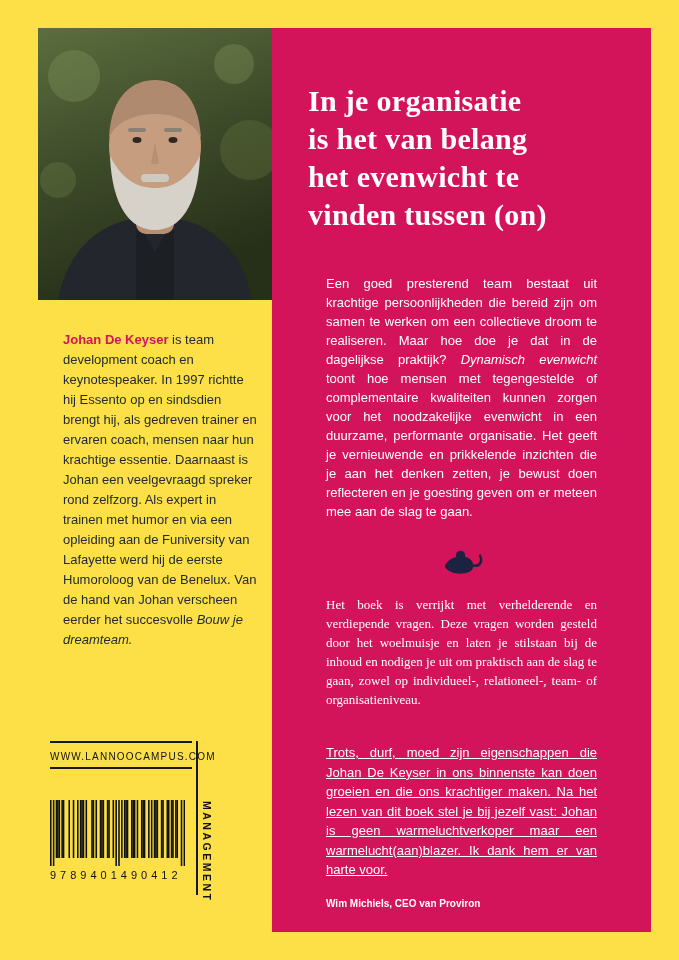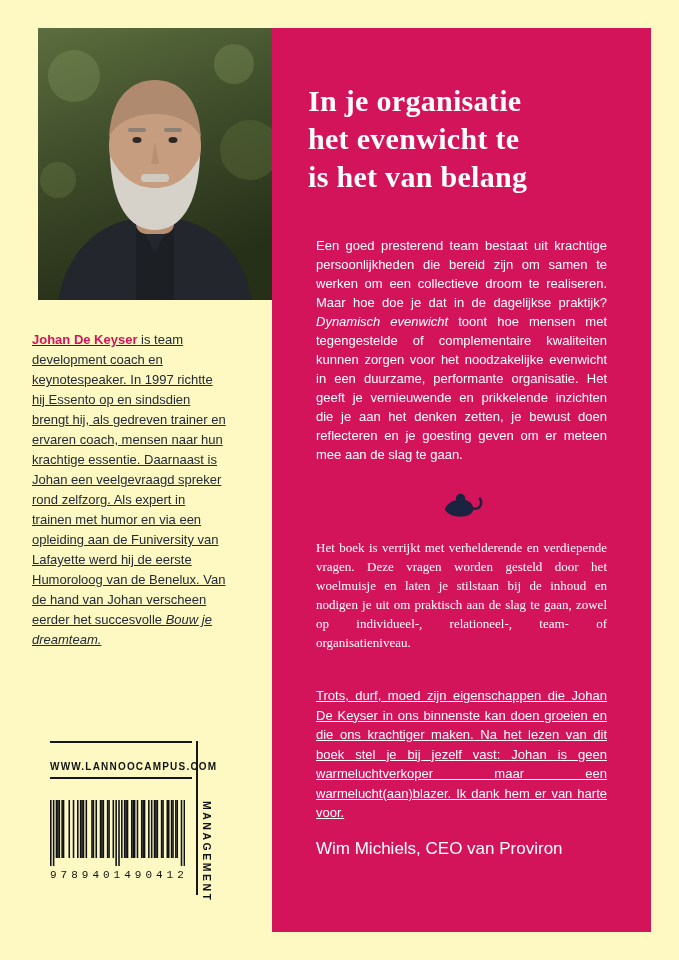--- a/index.html
+++ b/index.html
@@ -3,58 +3,58 @@
 <meta charset="utf-8">
 <style>
   :root{
     --pink:#d4145a;
     --ink:#222b36;
     --mouse:#1b2340;
     --line:#15171b;
   }
   html,body{margin:0;padding:0;background:#ffffff;}
   .page{
-    position:relative;width:679px;height:960px;background:#fef9c3;overflow:hidden;
+    position:relative;width:679px;height:960px;background:#fde047;overflow:hidden;
     font-family:"Liberation Sans","DejaVu Sans",sans-serif;
   }
   
   .photo{position:absolute;left:38px;top:28px;width:234px;height:272px;overflow:hidden;}
   .photo svg{display:block;width:100%;height:100%;}
   
   .panel{position:absolute;left:272px;top:28px;width:379px;height:904px;background:var(--pink);color:#ffffff;}
   .panel-inner{padding:54px 36px 0 36px;}
-  .panel-inner p{margin:8px;}
+  .panel-inner p{margin:18px;}
   .headline{
     font-family:"Liberation Serif","DejaVu Serif",serif;
     font-weight:700;font-size:30px;line-height:38px;letter-spacing:0.3px;
   }
   .body-text{font-size:13px;line-height:19px;text-align:justify;}
   .p1{margin-top:40px !important;}
   .mouse{margin-top:24px;text-align:center;color:var(--mouse);}
   .p2{margin-top:12px !important;font-family:Liberation Serif, serif;}
   .p3{margin-top:34px !important;line-height:19.5px;text-decoration:underline;}
-  .attribution{margin-top:16px !important;font-weight:400;font-size:17px;}
+  .attribution{margin-top:16px !important;font-weight:700;font-size:10px;}
   .body-text em{font-style:italic;}
   
   .bio{
-    position:absolute;left:32px;top:330px;width:195px;margin:0;
-    font-size:13px;line-height:20px;color:var(--ink);text-decoration:underline;
+    position:absolute;left:63px;top:330px;width:195px;margin:0;
+    font-size:13px;line-height:20px;color:var(--ink);
   }
   .bio .name{color:var(--pink);font-weight:700;}
   .bio .book{font-style:italic;}
   .sites{position:absolute;left:50px;top:741px;width:142px;border-top:2px solid var(--line);}
   .site-row{
     border-bottom:2px solid var(--line);
-    font-size:10px;font-weight:700;letter-spacing:1.2px;color:#101215;
-    padding:18px 0 5px 0;white-space:nowrap;
+    font-size:10px;font-weight:400;letter-spacing:1.2px;color:#101215;
+    padding:8px 0 5px 0;white-space:nowrap;
   }
   .barcode-wrap{position:absolute;left:50px;top:800px;width:135px;}
   .barcode-wrap svg{display:block;}
   .barcode-digits{
-    margin-top:3px;font-family:Liberation Mono, monospace;
+    margin-top:3px;font-family:Liberation Sans, sans-serif;
     font-size:11px;letter-spacing:4px;color:#101215;white-space:nowrap;
   }
   .vline{position:absolute;left:196px;top:741px;height:154px;width:0;border-left:2px solid var(--line);}
   .management{
     position:absolute;left:201px;top:801px;height:94px;
     writing-mode:vertical-rl;text-orientation:mixed;
     font-size:10.5px;font-weight:700;letter-spacing:2.5px;color:#101215;white-space:nowrap;
   }
 </style>
 </head>
@@ -93,22 +93,23 @@
       <rect x="90" y="100" width="18" height="4" rx="2" fill="#8a8076"></rect>
       <rect x="126" y="100" width="18" height="4" rx="2" fill="#8a8076"></rect>
       <path d="M117 114 L121 136 L113 136 Z" fill="#b98f72"></path>
     </svg>
   </div>
 
   <div class="panel">
     <div class="panel-inner">
       <div class="headline">
         <div>In je organisatie</div>
+        <div>is het van belang</div>
         <div>het evenwicht te</div>
-        <div>is het van belang</div>
+        <div>vinden tussen (on)</div>
       </div>
 
       <p class="body-text p1"><span>Een goed presterend team bestaat uit krachtige persoonlijkheden die bereid zijn om samen te werken om een collectieve droom te realiseren. Maar hoe doe je dat in de dagelijkse praktijk? </span><em>Dynamisch evenwicht</em><span> toont hoe mensen met tegengestelde of complementaire kwaliteiten kunnen zorgen voor het noodzakelijke evenwicht in een duurzame, performante organisatie. Het geeft je vernieuwende en prikkelende inzichten die je aan het denken zetten, je bewust doen reflecteren en je goesting geven om er meteen mee aan de slag te gaan.</span></p>
 
       <div class="mouse">
         <svg width="46" height="34" viewBox="0 0 64 44" fill="none">
           <path d="M8 28 C13 15 30 11 40 16 C49 20 51 32 42 36 C31 41 12 38 8 28 Z" fill="currentColor"></path>
           <circle cx="30" cy="13" r="6.5" fill="currentColor"></circle>
           <path d="M47 27 C57 29 61 21 57 13" stroke="currentColor" stroke-width="3.5" stroke-linecap="round" fill="none"></path>
         </svg>

